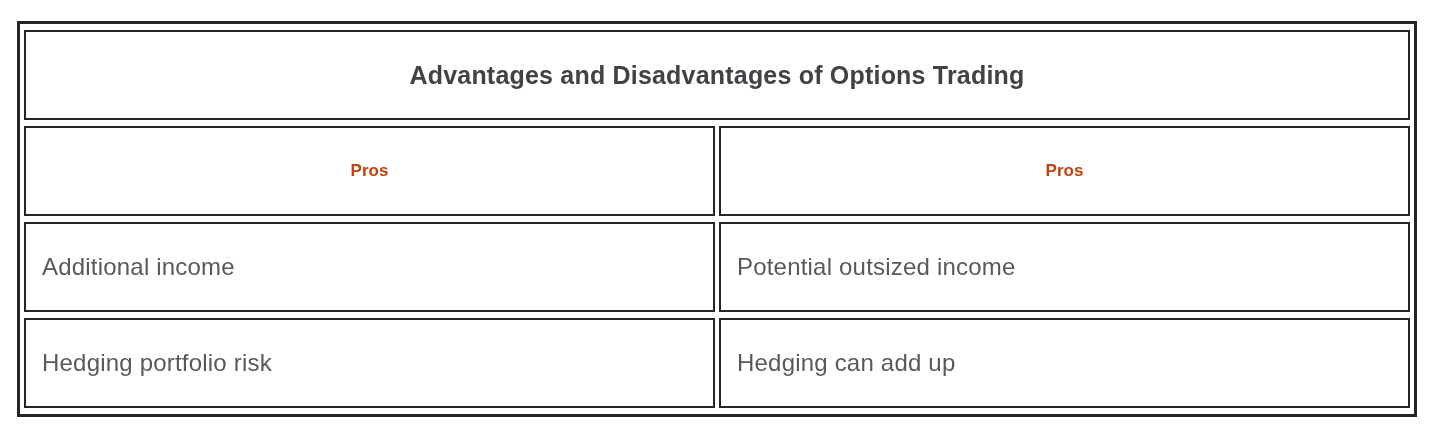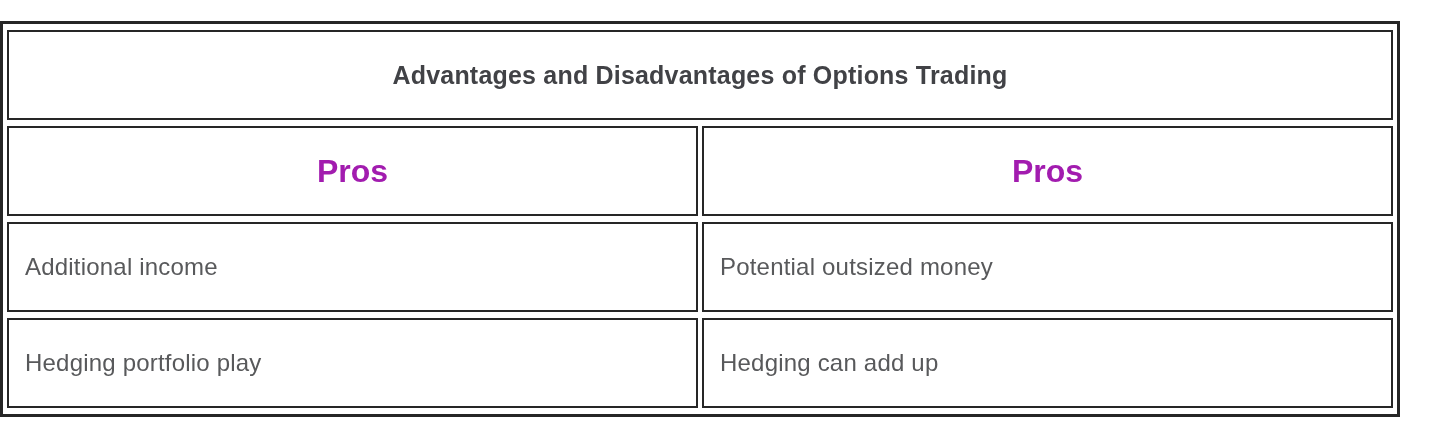--- a/index.html
+++ b/index.html
@@ -5,21 +5,21 @@
   html, body {
     margin: 0;
     padding: 0;
     background: #ffffff;
     width: 1440px;
     height: 434px;
     overflow: hidden;
     font-family: "Liberation Sans", sans-serif;
   }
   .table-wrap {
-    margin: 21px 0 0 0;
+    margin: 21px 0 0 17px;
   }
   table.pros-cons {
     width: 1400px;
     height: 396px;
     border-collapse: separate;
     border-spacing: 4px 6px;
     border: 3px solid #262626;
     background: #ffffff;
     table-layout: fixed;
   }
@@ -33,22 +33,22 @@
   .title-cell {
     text-align: center;
     font-weight: bold;
     font-size: 25px;
     color: #414246;
     letter-spacing: 0.2px;
   }
   .header-cell {
     text-align: center;
     font-weight: bold;
-    font-size: 32px;
-    color: #a21caf;
+    font-size: 17px;
+    color: #c2410c;
     width: 50%;
   }
   .body-cell {
     text-align: left;
     font-weight: normal;
     font-size: 24px;
     color: #58595b;
     padding-left: 16px;
     padding-right: 10px;
     letter-spacing: 0.2px;
@@ -62,21 +62,21 @@
     <tbody>
       <tr>
         <td class="title-cell" colspan="2">Advantages and Disadvantages of Options Trading</td>
       </tr>
       <tr>
         <th class="header-cell">Pros</th>
         <th class="header-cell">Pros</th>
       </tr>
       <tr>
         <td class="body-cell">Additional income</td>
-        <td class="body-cell">Potential outsized money</td>
+        <td class="body-cell">Potential outsized income</td>
       </tr>
       <tr>
-        <td class="body-cell">Hedging portfolio play</td>
+        <td class="body-cell">Hedging portfolio risk</td>
         <td class="body-cell">Hedging can add up</td>
       </tr>
     </tbody>
   </table>
 </div>
 
 </body></html>

